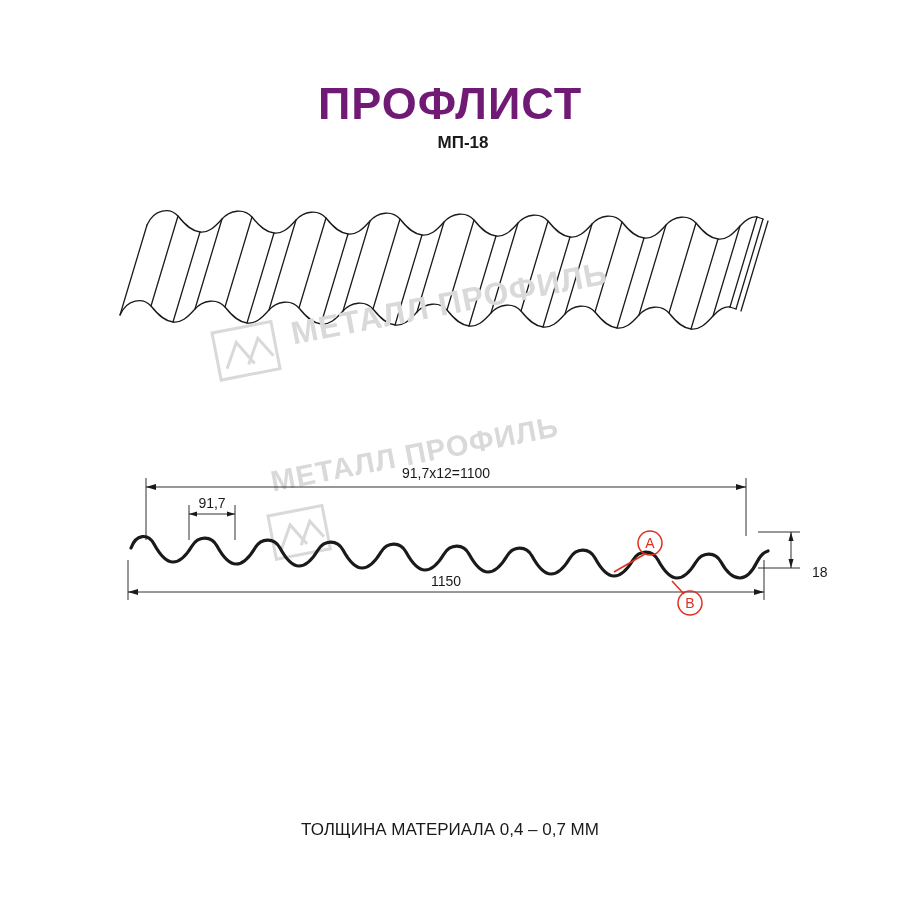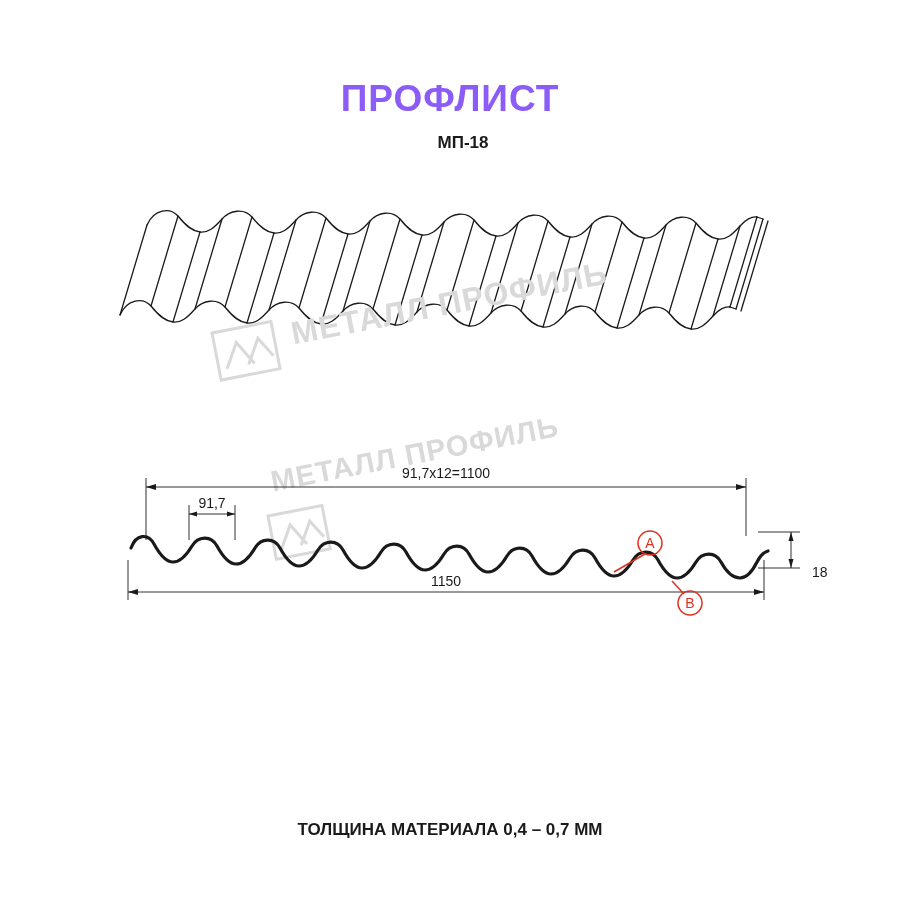--- a/index.html
+++ b/index.html
@@ -15,44 +15,44 @@
     font-family: "Liberation Sans", sans-serif;
     color: #000000;
     overflow: hidden;
   }
   .title {
     position: absolute;
     top: 78px;
     left: 0;
     width: 900px;
     text-align: center;
-    font-size: 37px;
+    font-size: 45px;
     font-weight: bold;
     letter-spacing: 1px;
-    color: #8b5cf6;
+    color: #701a75;
   }
   .subtitle {
     position: absolute;
     top: 133px;
     left: 0;
     width: 900px;
     text-align: center;
     font-size: 17px;
     font-weight: bold;
     color: #1a1a1a;
     padding-left: 13px;
   }
   .footer-note {
     position: absolute;
     top: 820px;
     left: 0;
     width: 900px;
     text-align: center;
     font-size: 17px;
-    font-weight: bold;
+    font-weight: normal;
     color: #1a1a1a;
   }
   svg.layer {
     position: absolute;
     top: 0;
     left: 0;
     width: 900px;
     height: 900px;
   }
   .wm {

